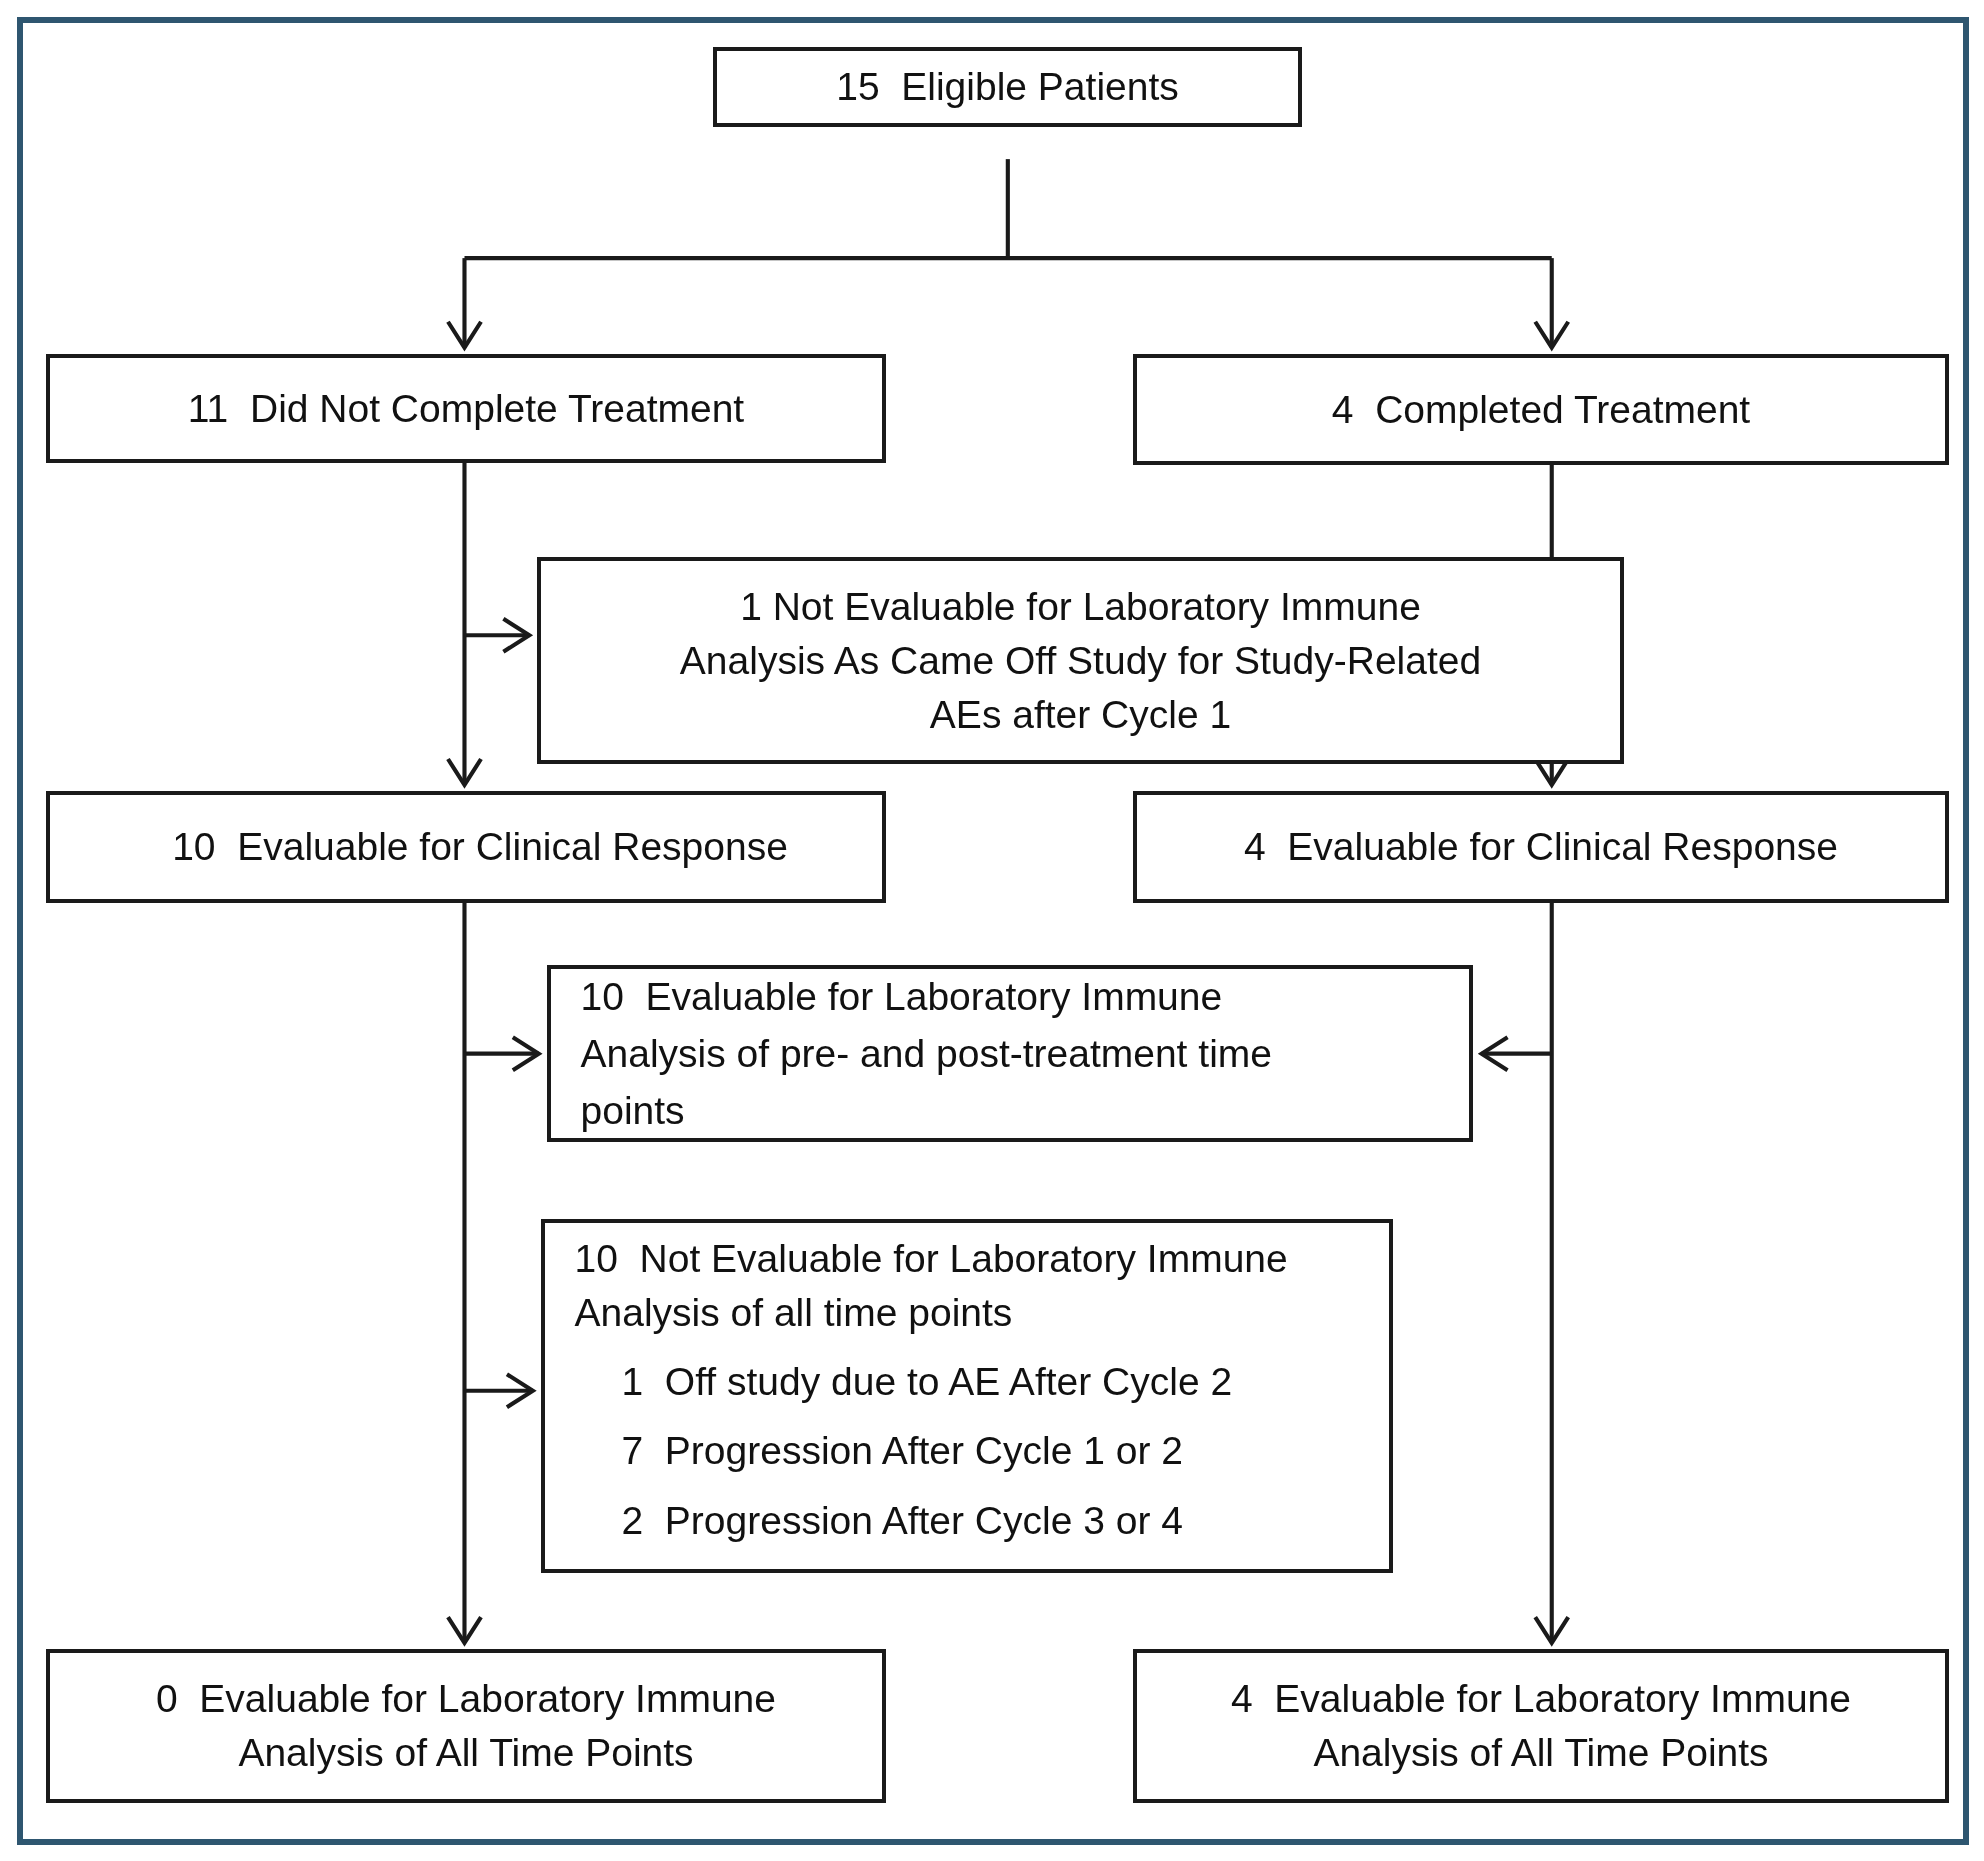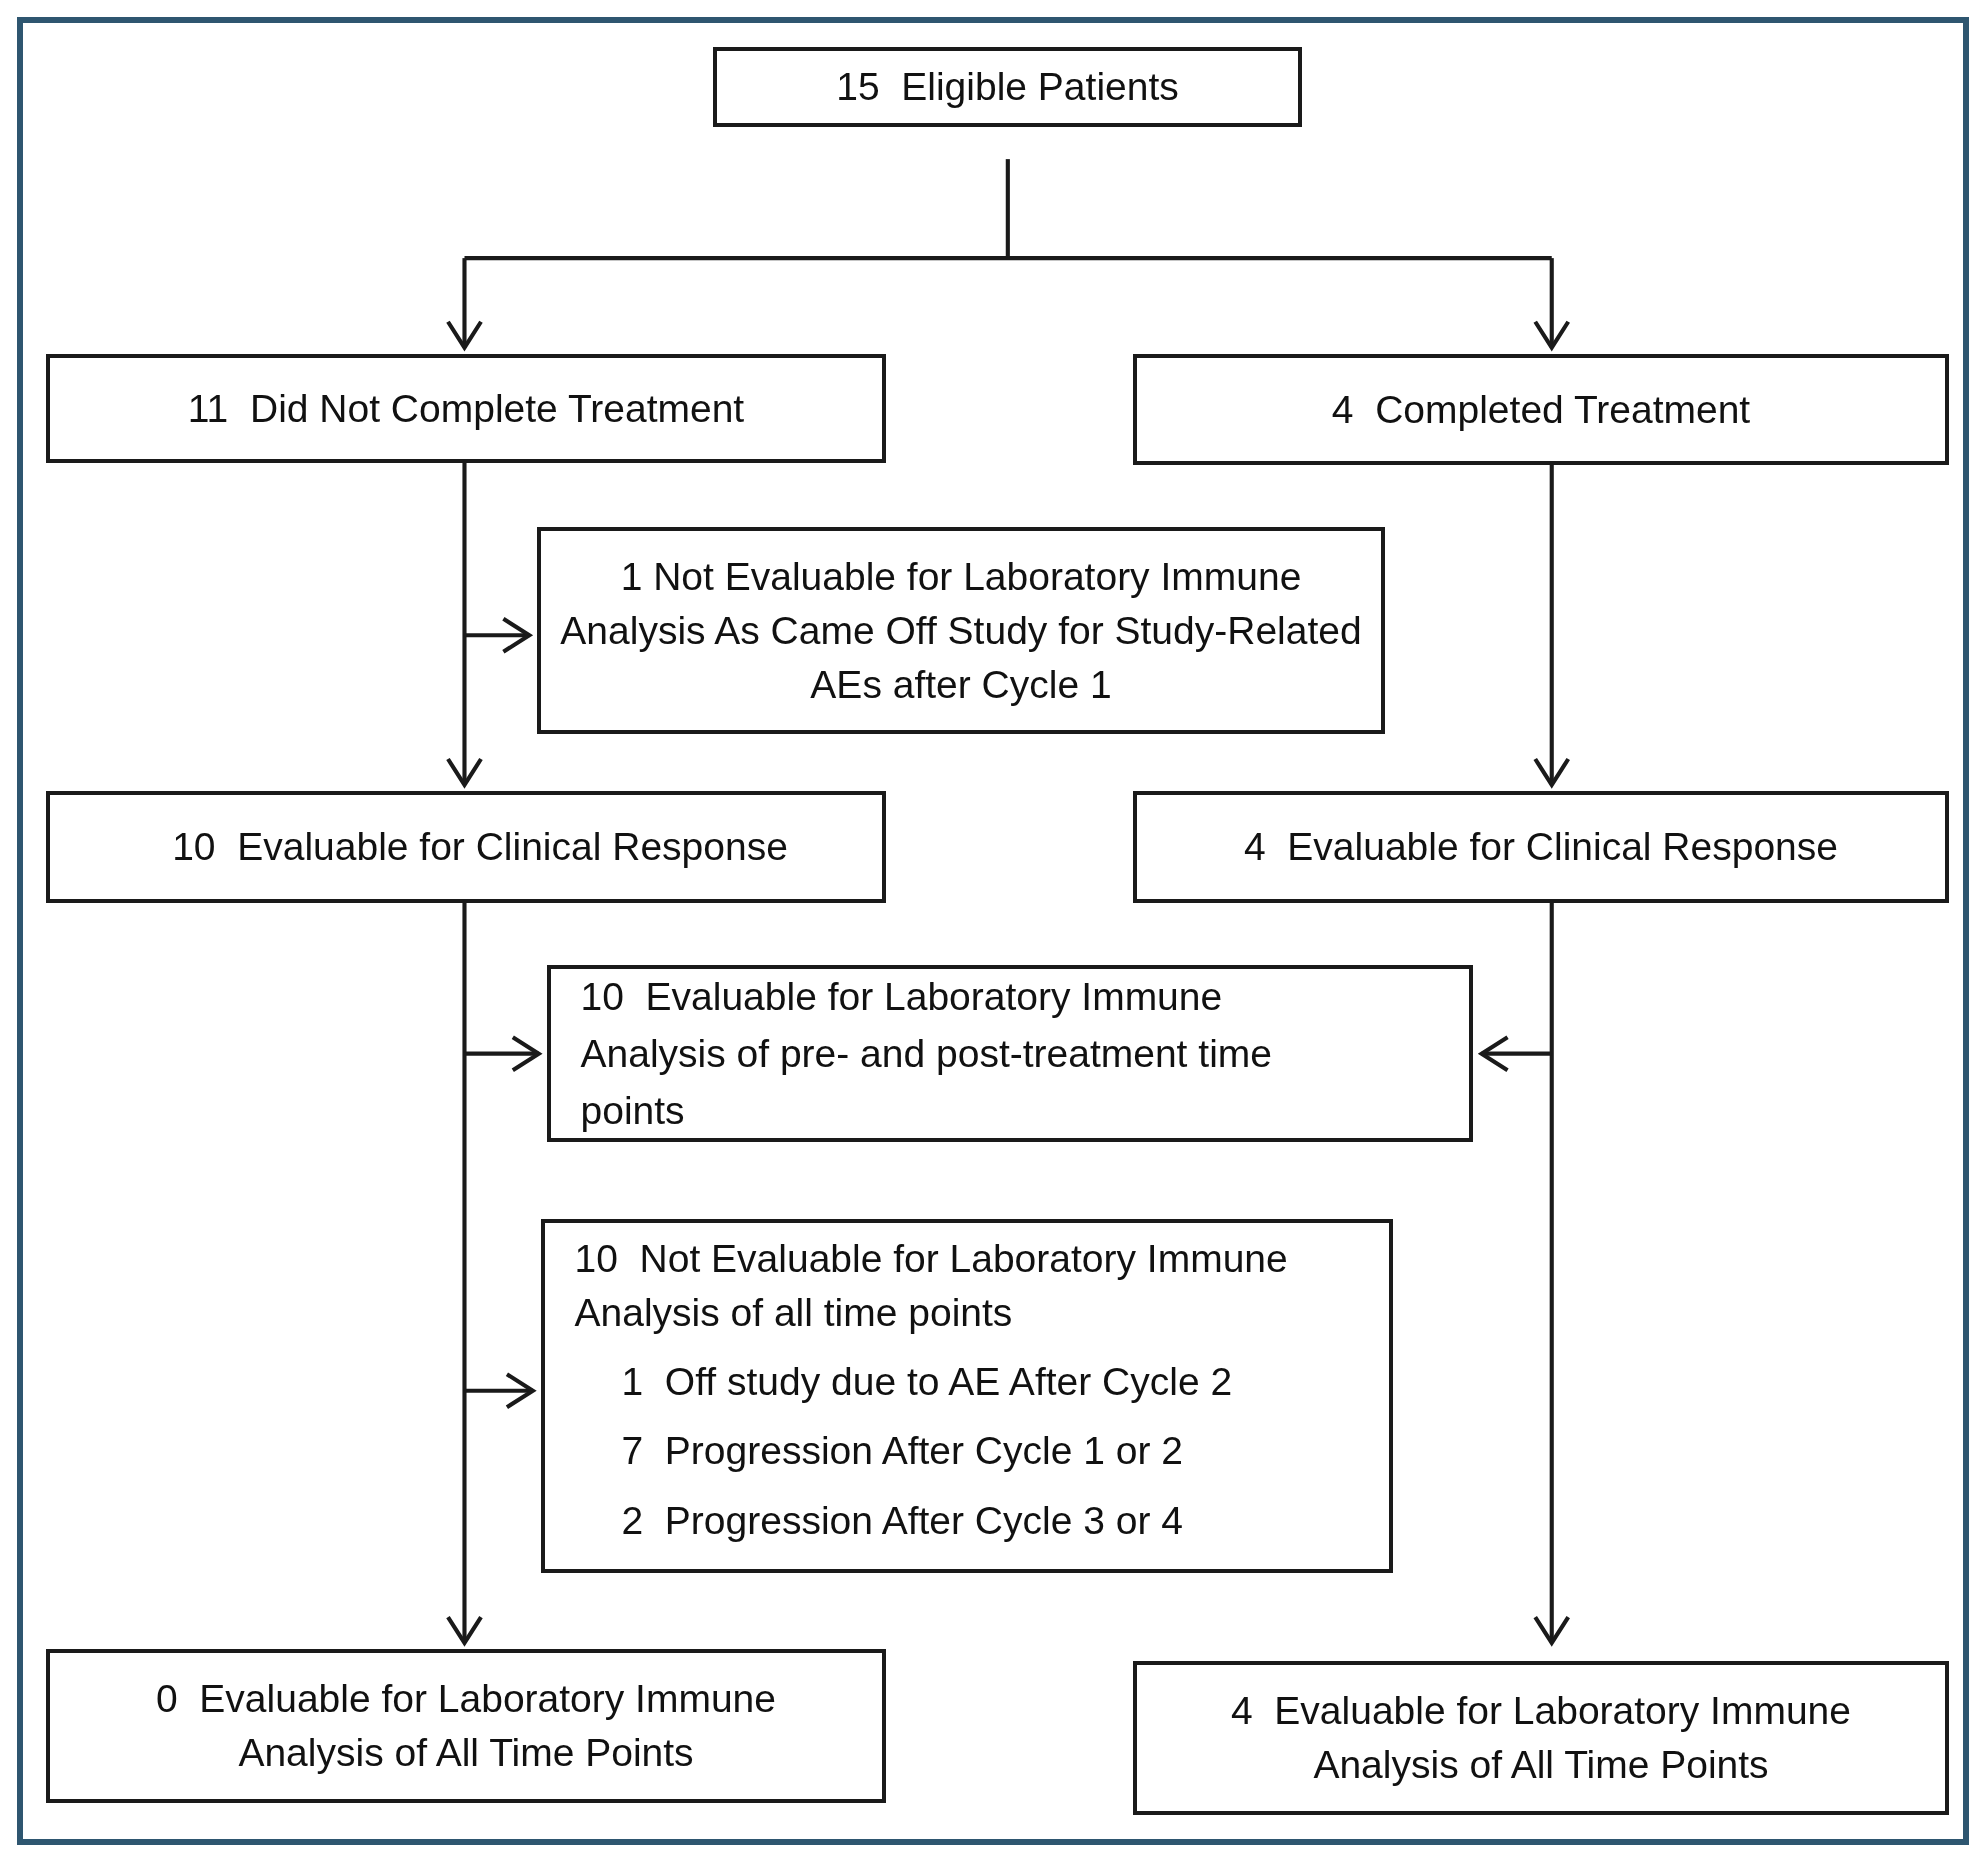--- a/index.html
+++ b/index.html
@@ -63,25 +63,25 @@
     justify-content: flex-start;
     padding: 8.8px 17.7px 0 29.5px;
   }
   #box-not-evaluable-all .sub {
     padding-left: 47px;
     margin-top: 15.3px;
   }
   #box-eligible        { left: 713px; top: 47px;   width: 589px; height: 80px; }
   #box-did-not-complete{ left: 46px;   top: 354px;  width: 840px; height: 109px; }
   #box-completed       { left: 1133px; top: 354px;  width: 816px; height: 111px; }
-  #box-not-evaluable-ae{ left: 537px;  top: 527px;  width: 848px; height: 207px; }
+  #box-not-evaluable-ae{ left: 537px;  top: 557px;  width: 1087px; height: 207px; }
   #box-eval-clin-left  { left: 46px;   top: 791px; width: 840px; height: 112px; padding-left: 28px; }
   #box-eval-clin-right { left: 1133px; top: 791px; width: 816px; height: 112px; }
   #box-eval-all-left   { left: 46px;   top: 1649px; width: 840px; height: 154px; }
-  #box-eval-all-right  { left: 1133px; top: 1649px; width: 816px; height: 154px; margin-top: 12px; }
+  #box-eval-all-right  { left: 1133px; top: 1649px; width: 816px; height: 154px; }
 </style>
 </head>
 <body>
 
 <div id="stage">
 
   <svg id="connectors" viewBox="0 0 3368 3158" xmlns="http://www.w3.org/2000/svg">
     <defs>
       <marker id="arrowhead" markerUnits="userSpaceOnUse" markerWidth="70" markerHeight="70" refX="54" refY="34" orient="auto">
         <path d="M10,6 L54,34 L10,62" fill="none" stroke="#1a1a1a" stroke-width="7"></path>

